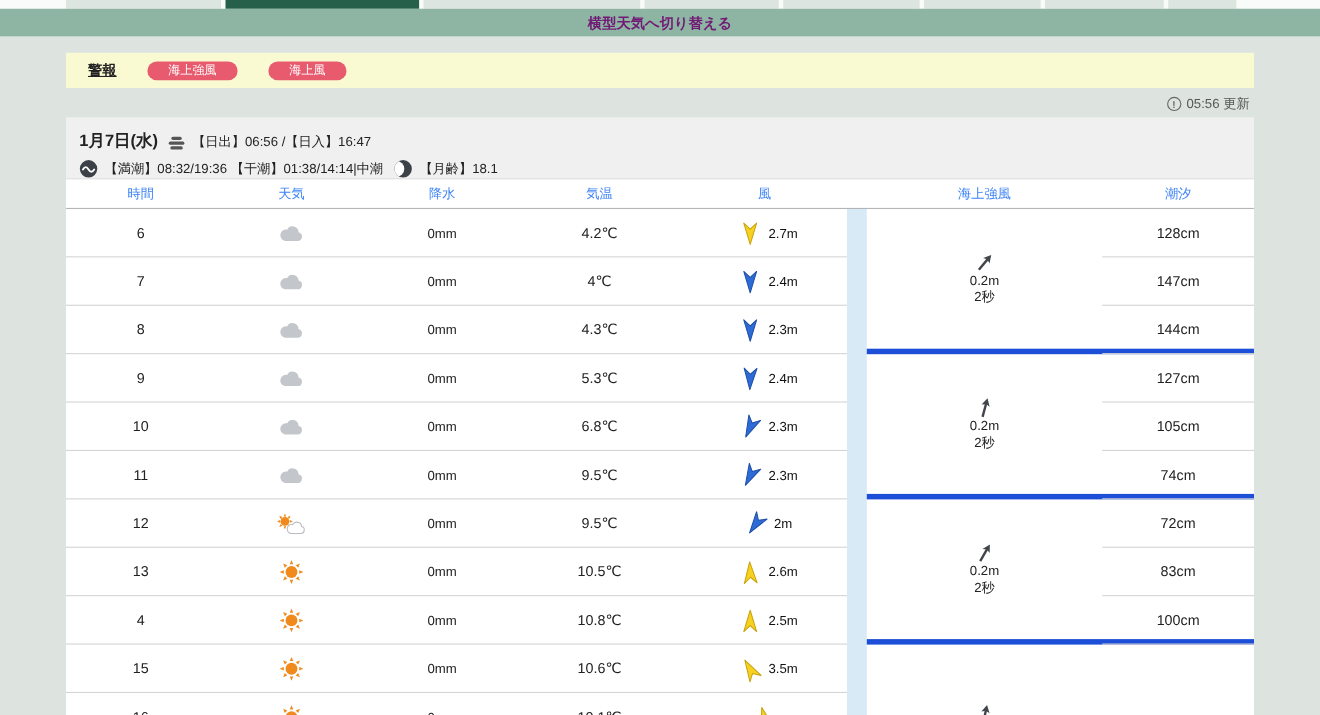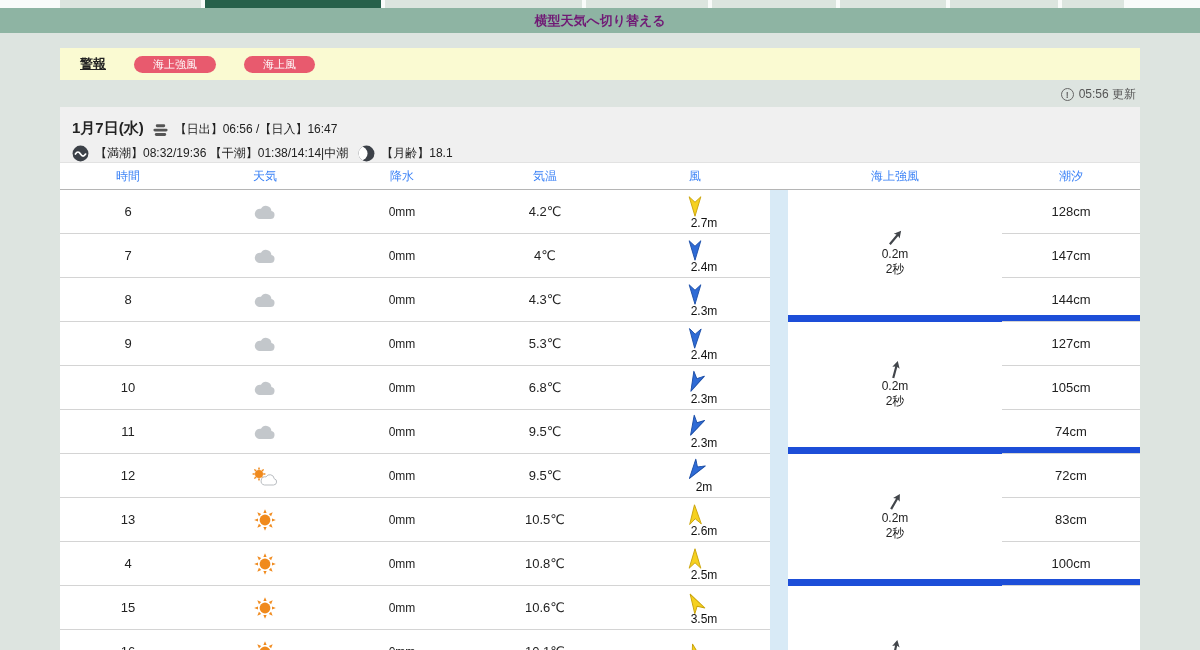--- a/index.html
+++ b/index.html
@@ -35,25 +35,25 @@
   .th-time{width:136px}.th-weather{width:138px}.th-precip{width:136px}.th-temp{width:150px}.th-wind{width:150px}
   .th-spacer{width:18px}.th-waves{width:214px}.th-tide{width:138px}
   
   .tbody{position:relative;height:460px;overflow:hidden;}
   .left-rows{position:absolute;left:0;top:0;width:710px;}
   .row{height:44px;box-sizing:border-box;border-bottom:1px solid #d4d4d4;display:flex;align-items:center;}
   .c-time{width:136px;text-align:center;font-size:13px;}
   .c-weather{width:138px;display:flex;justify-content:center;align-items:center;}
   .c-precip{width:136px;text-align:center;font-size:12px;}
   .c-temp{width:150px;text-align:center;font-size:13px;}
-  .c-wind{width:150px;display:flex;flex-direction:column;align-items:center;justify-content:center;padding-top:2px;box-sizing:border-box;}
+  .c-wind{width:150px;display:flex;flex-direction:row;align-items:center;justify-content:center;padding-top:2px;box-sizing:border-box;}
   .wind-speed{font-size:12px;color:#111;transform:translateX(9px);margin-top:-1px;}
   .band{position:absolute;left:710px;top:0;width:18px;height:460px;background:#d8eaf6;}
   .waves{position:absolute;left:728px;top:0;width:352px;}
-  .wave-group{height:132px;box-sizing:border-box;border-bottom:7px solid #1d4ed8;position:relative;}
+  .wave-group{height:132px;box-sizing:border-box;border-bottom:5px solid #1d4ed8;position:relative;}
   .wave-content{position:absolute;left:0;top:0;width:214px;height:100%;display:flex;flex-direction:column;align-items:center;justify-content:center;font-size:12px;color:#222;line-height:15px;}
   .tide-rows{position:absolute;left:942px;top:0;width:138px;}
   .tide-row{height:44px;box-sizing:border-box;border-bottom:1px solid #d4d4d4;display:flex;align-items:center;justify-content:center;font-size:13px;}
   svg{display:block;}
 </style>
 </head>
 <body>
 
 <div class="tabstrip">
     <div class="tabstub" style="width: 141px;"></div>

